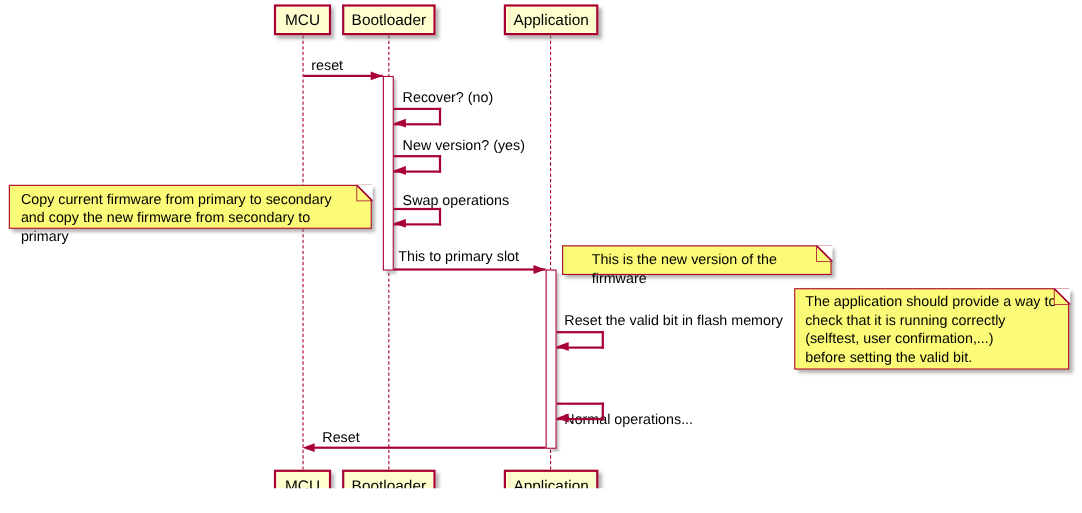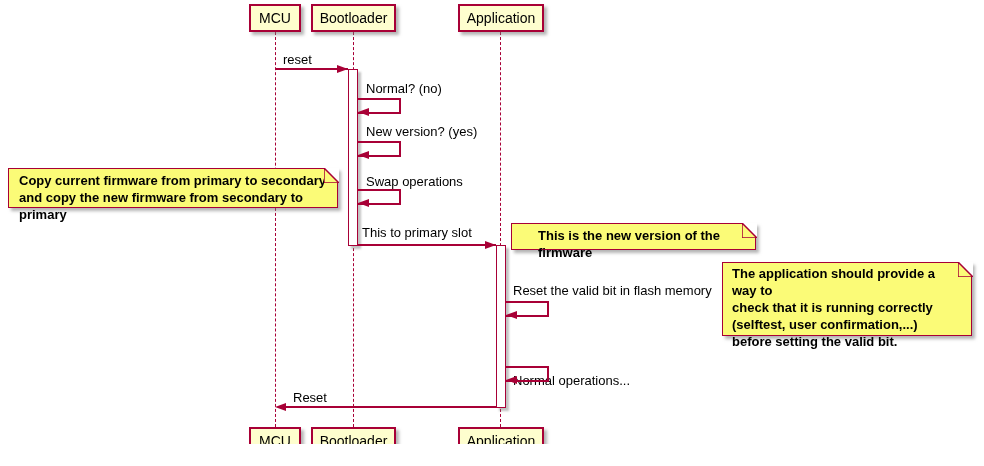--- a/index.html
+++ b/index.html
@@ -41,21 +41,20 @@
   .loop{
     position:absolute;width:43px;height:16px;box-sizing:border-box;
     border-top:2px solid #A80036;border-right:2px solid #A80036;border-bottom:2px solid #A80036;
   }
   
   .note{
     position:absolute;box-sizing:border-box;
     background:#FBFB77;border:1.5px solid #A80036;
     box-shadow:3px 3px 3px rgba(120,120,120,0.55);
     font-size:13px;
-    font-weight:bold;
   }
   .note-text{white-space:pre-line;line-height:17px;padding:3px 10px;}
   .note-fold{position:absolute;top:-1.5px;right:-1.5px;}
 </style>
 </head>
 <body>
 
 <div id="canvas">
 
   <div class="lifeline" style="left:275px;"></div>
@@ -72,21 +71,21 @@
     <span>Application</span>
   </div>
 
   <div class="activation" style="left:348px;top:69px;height:177px;"></div>
   <div class="activation" style="left:496px;top:245px;height:163px;"></div>
 
   <div class="msg-label" style="left:283px;top:52px;">reset</div>
   <div class="msg-line" style="left:276px;top:68px;width:72px;"></div>
   <div class="head-right" style="left:337px;top:64.5px;"></div>
 
-  <div class="msg-label" style="left:366px;top:81px;">Normal? (no)</div>
+  <div class="msg-label" style="left:366px;top:81px;">Recover? (no)</div>
   <div class="loop" style="left:358px;top:98px;"></div>
   <div class="head-left" style="left:358px;top:108px;"></div>
 
   <div class="msg-label" style="left:366px;top:124px;">New version? (yes)</div>
   <div class="loop" style="left:358px;top:141px;"></div>
   <div class="head-left" style="left:358px;top:151px;"></div>
 
   <div class="msg-label" style="left:366px;top:174px;">Swap operations</div>
   <div class="loop" style="left:358px;top:189px;"></div>
   <div class="head-left" style="left:358px;top:199px;"></div>

